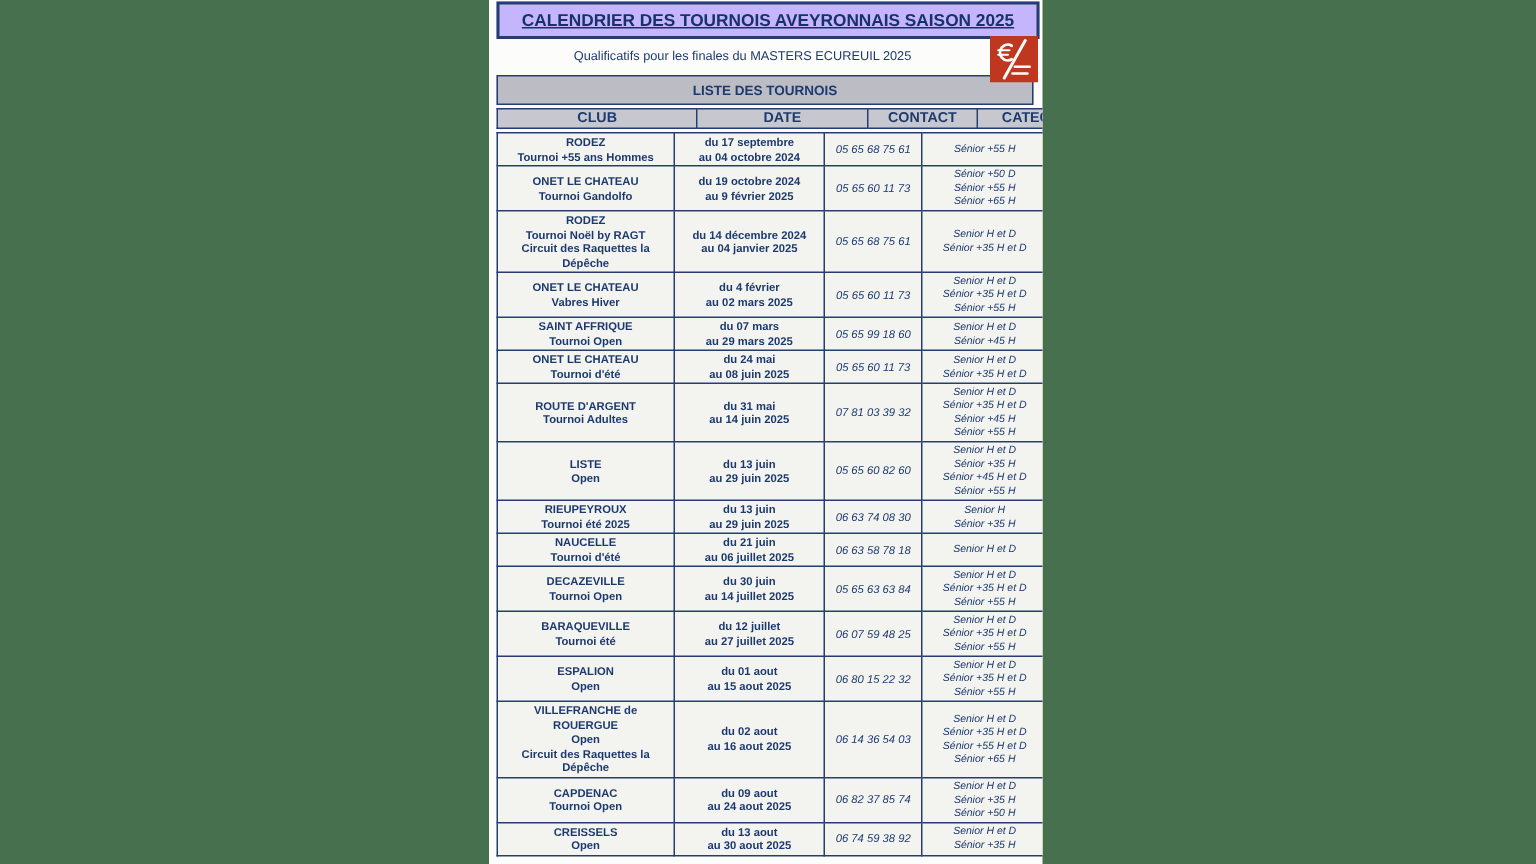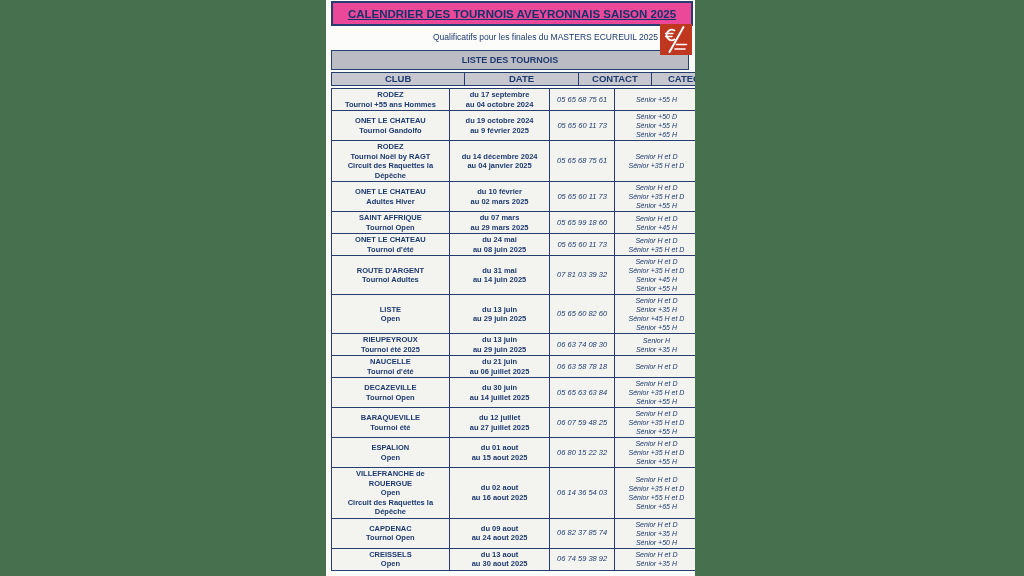--- a/index.html
+++ b/index.html
@@ -10,31 +10,31 @@
     font-family:"Liberation Sans","DejaVu Sans",sans-serif;
     color:#1D3A6F;
   }
   #sheet {
     position:absolute; left:326px; top:0; width:369px; height:576px;
     background:#FCFCFA; overflow:hidden;
   }
   .title-box {
     margin:1px 2px 0 5px;
     border:2px solid #253E6F;
-    background:#ec4899;
+    background:#c4b5fd;
     text-align:center;
     padding:1px 0 2px 0;
   }
   .title-box .t {
     font-size:11.5px; line-height:12px; font-weight:bold;
     color:#17326B; text-decoration:underline; letter-spacing:0px;
     white-space:nowrap;
   }
   .subtitle {
-    margin:6px 0 0 6px; width:326px; text-align:right;
+    margin:6px 0 0 6px; width:326px; text-align:center;
     font-size:8.5px; line-height:10.5px; color:#1D3A6F;
   }
   .logo {
     position:absolute; left:334px; top:24px; width:32px; height:31px;
   }
   .liste-band {
     margin:7px 0 0 5px; width:358px;
     border:1.5px solid #253E6F;
     background:#BCBCC4;
     text-align:center; font-weight:bold; font-size:9px; line-height:10px;
@@ -168,24 +168,24 @@
               <div>05 65 68 75 61</div>
             </td>
             <td class="categories">
               <div>Senior H et D</div>
               <div>Sénior +35 H et D</div>
             </td>
           </tr>
           <tr>
             <td class="club">
               <div>ONET LE CHATEAU</div>
-              <div>Adultes Hiver</div>
-            </td>
-            <td class="date">
-              <div>du 10 février</div>
+              <div>Vabres Hiver</div>
+            </td>
+            <td class="date">
+              <div>du 4 février</div>
               <div>au 02 mars 2025</div>
             </td>
             <td class="contact">
               <div>05 65 60 11 73</div>
             </td>
             <td class="categories">
               <div>Senior H et D</div>
               <div>Sénior +35 H et D</div>
               <div>Sénior +55 H</div>
             </td>

